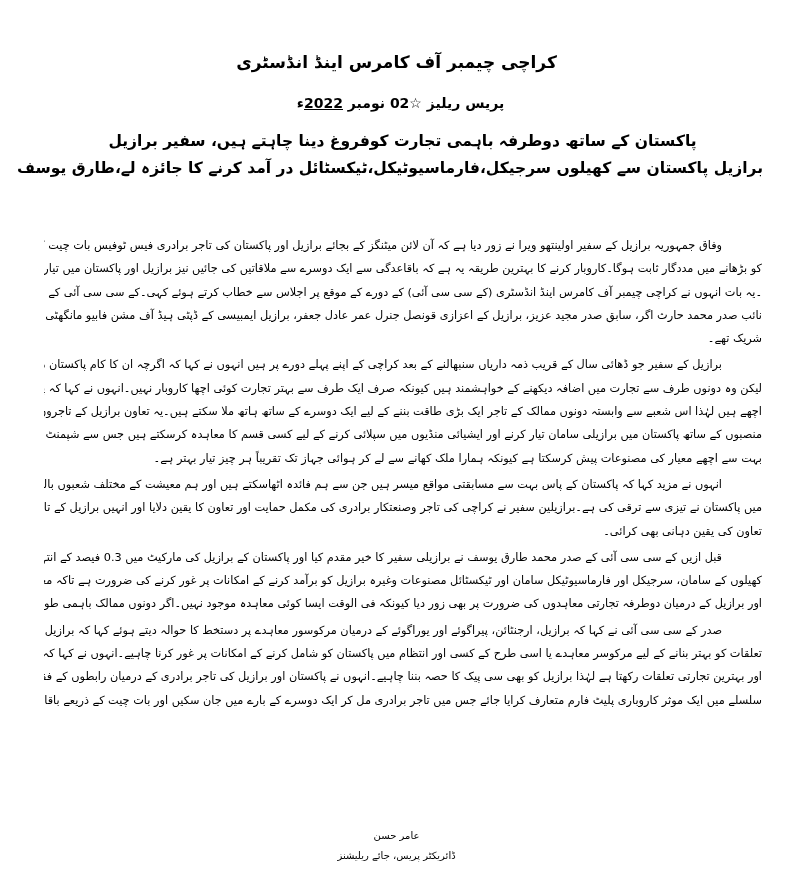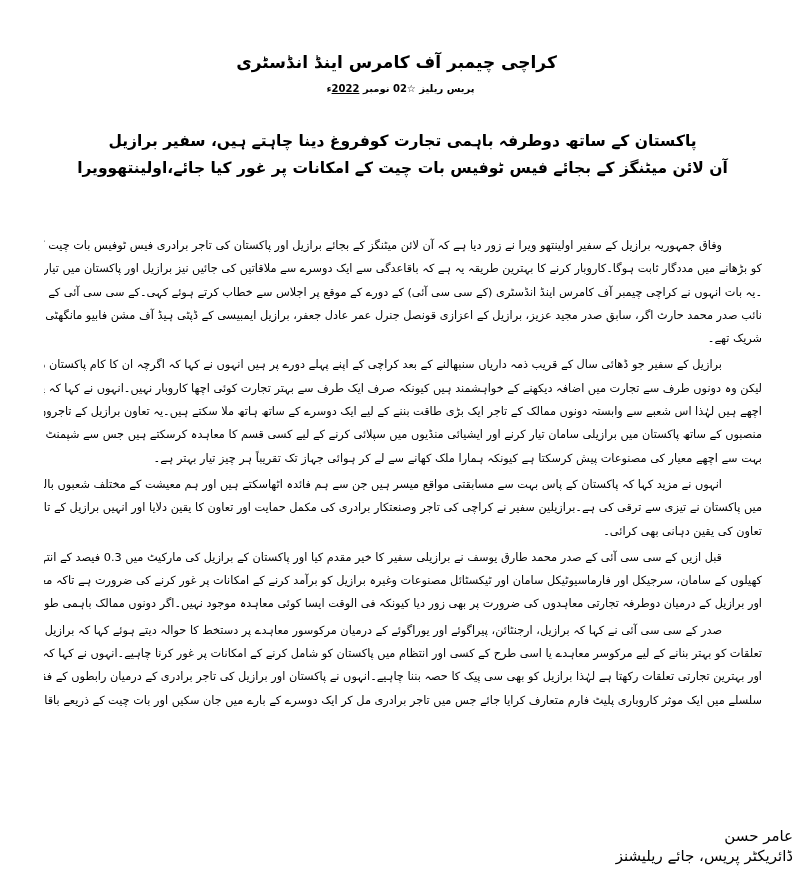--- a/index.html
+++ b/index.html
@@ -28,24 +28,24 @@
       top: 50px;
       text-align: center;
     }
     .org-title {
       font-size: 17px;
       font-weight: bold;
       line-height: 24px;
       margin: 0;
     }
     .release-line {
-      font-size: 10px;
+      font-size: 14px;
       font-weight: bold;
       line-height: 22px;
-      margin: 4px 0 0 0;
+      margin: 18px 0 0 0;
       padding-left: 8px;
     }
     .release-line .year {
       text-decoration: underline;
     }
     .headline {
       position: absolute;
       left: 42px; right: 30px;
       top: 128px;
       text-align: center;
@@ -81,43 +81,43 @@
     .line.last {
       text-align-last: right;
     }
     .gap {
       height: 3px;
     }
     .signature {
       position: absolute;
       left: 0; right: 0;
       top: 826px;
-      text-align: right;
-      font-size: 15px;
+      text-align: center;
+      font-size: 10px;
       line-height: 20px;
     }
   </style>
 </head>
 <body>
 
 <div class="page">
 
   <div class="header">
     <p class="org-title">کراچی چیمبر آف کامرس اینڈ انڈسٹری</p>
     <p class="release-line">
       <span>پریس ریلیز</span>
       <span>☆</span><span>02</span>
       <span>نومبر</span>
       <span class="year">2022</span><span>ء</span>
     </p>
   </div>
 
   <div class="headline">
     <div class="headline-line">پاکستان کے ساتھ دوطرفہ باہمی تجارت کوفروغ دینا چاہتے ہیں، سفیر برازیل</div>
-    <div class="headline-line">آن لائن میٹنگز کے بجائے فیس ٹوفیس بات چیت کے امکانات پر غور کیا جائے،اولینتھوویرا</div>
+    <div class="headline-line">برازیل پاکستان سے کھیلوں سرجیکل،فارماسیوٹیکل،ٹیکسٹائل در آمد کرنے کا جائزہ لے،طارق یوسف</div>
   </div>
 
   <div class="body-text">
 
     <div class="para">
       <span class="line first">وفاق جمہوریہ برازیل کے سفیر اولینتھو ویرا نے زور دیا ہے کہ آن لائن میٹنگز کے بجائے برازیل اور پاکستان کی تاجر برادری فیس ٹوفیس بات چیت کے امکانات پر غور کرے جو یقیناً تجارتی تعلقات</span>
       <span class="line">کو بڑھانے میں مددگار ثابت ہوگا۔کاروبار کرنے کا بہترین طریقہ یہ ہے کہ باقاعدگی سے ایک دوسرے سے ملاقاتیں کی جائیں نیز برازیل اور پاکستان میں تیارکی جانے والی اشیاء کا براہ راست جائزہ لیں</span>
       <span class="line">۔یہ بات انہوں نے کراچی چیمبر آف کامرس اینڈ انڈسٹری (کے سی سی آئی) کے دورے کے موقع پر اجلاس سے خطاب کرتے ہوئے کہی۔کے سی سی آئی کے صدر محمد طارق یوسف، سینئر نائب صدر توصیف احمد،</span>
       <span class="line">نائب صدر محمد حارث اگر، سابق صدر مجید عزیز، برازیل کے اعزازی قونصل جنرل عمر عادل جعفر، برازیل ایمبیسی کے ڈپٹی ہیڈ آف مشن فابیو مانگھٹی اور کے سی سی آئی کی منیجنگ کمیٹی کے اراکین بھی اجلاس میں</span>
       <span class="line last">شریک تھے۔</span>

